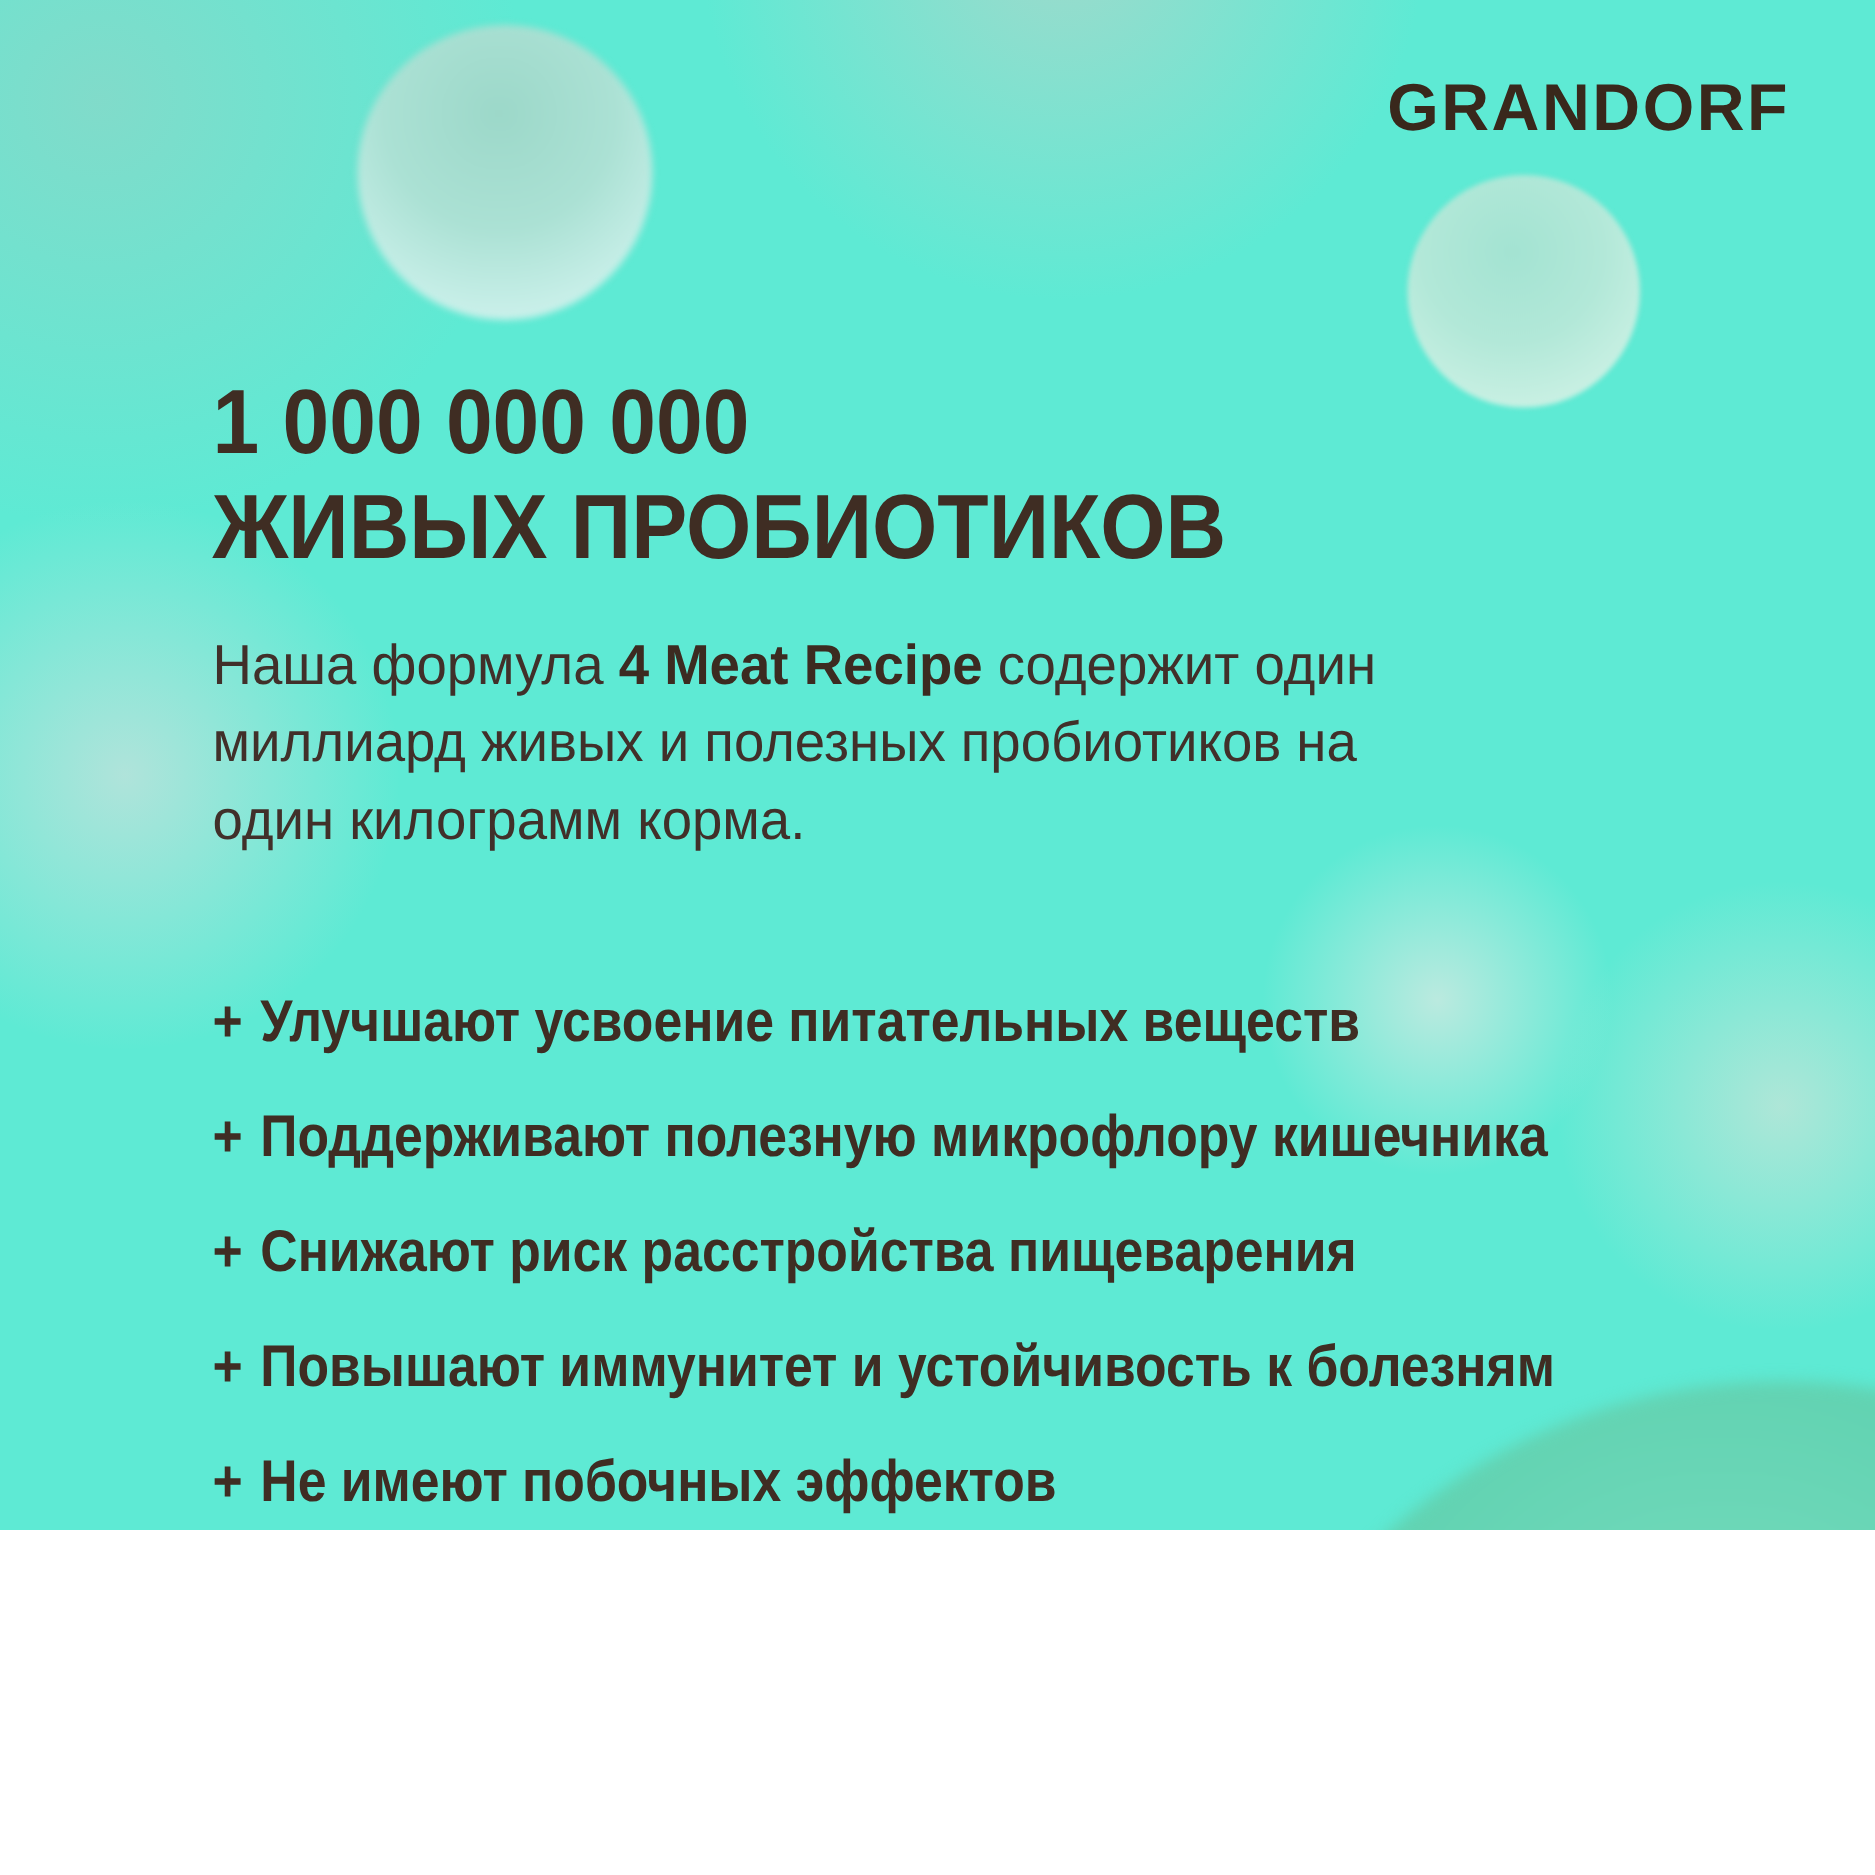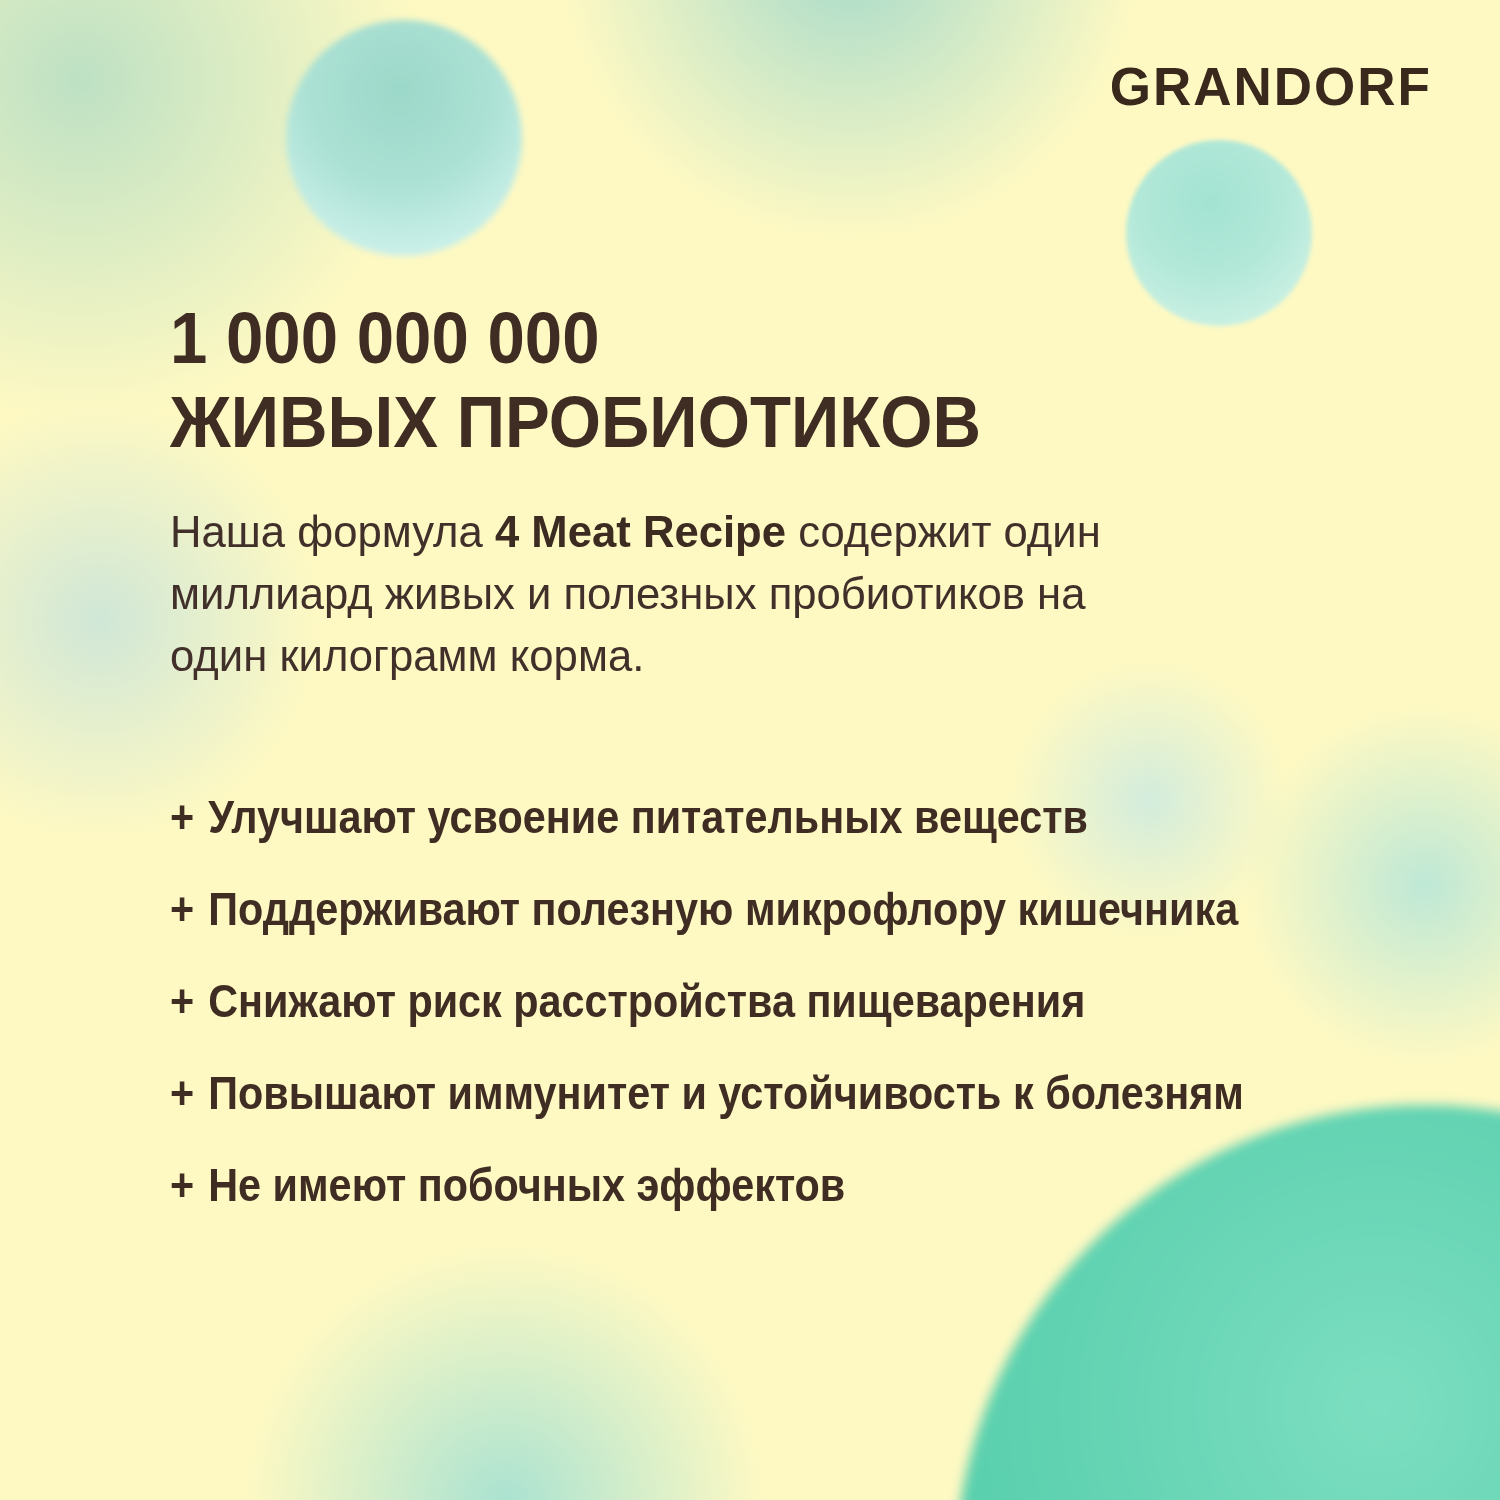--- a/index.html
+++ b/index.html
@@ -1,23 +1,23 @@
 <!DOCTYPE html>
 <html lang="ru"><head>
 <meta charset="utf-8">
 <style>
   html, body { margin: 0; padding: 0; }
   body { background: #ffffff; font-family: "Liberation Sans", sans-serif; }
 
   .canvas {
     position: relative;
     width: 1500px;
-    height: 1500px;
+    height: 1224px;
     overflow: hidden;
-    background: #fef9c3;
+    background: #5eead4;
   }
 
   
   .bubble { position: absolute; border-radius: 50%; pointer-events: none; }
 
   .corner-haze-tl {
     left: -260px; top: -260px; width: 680px; height: 680px;
     background: radial-gradient(circle closest-side, rgba(150,210,196,0.62) 0%, rgba(150,210,196,0) 100%);
   }
   .sphere-tl {

